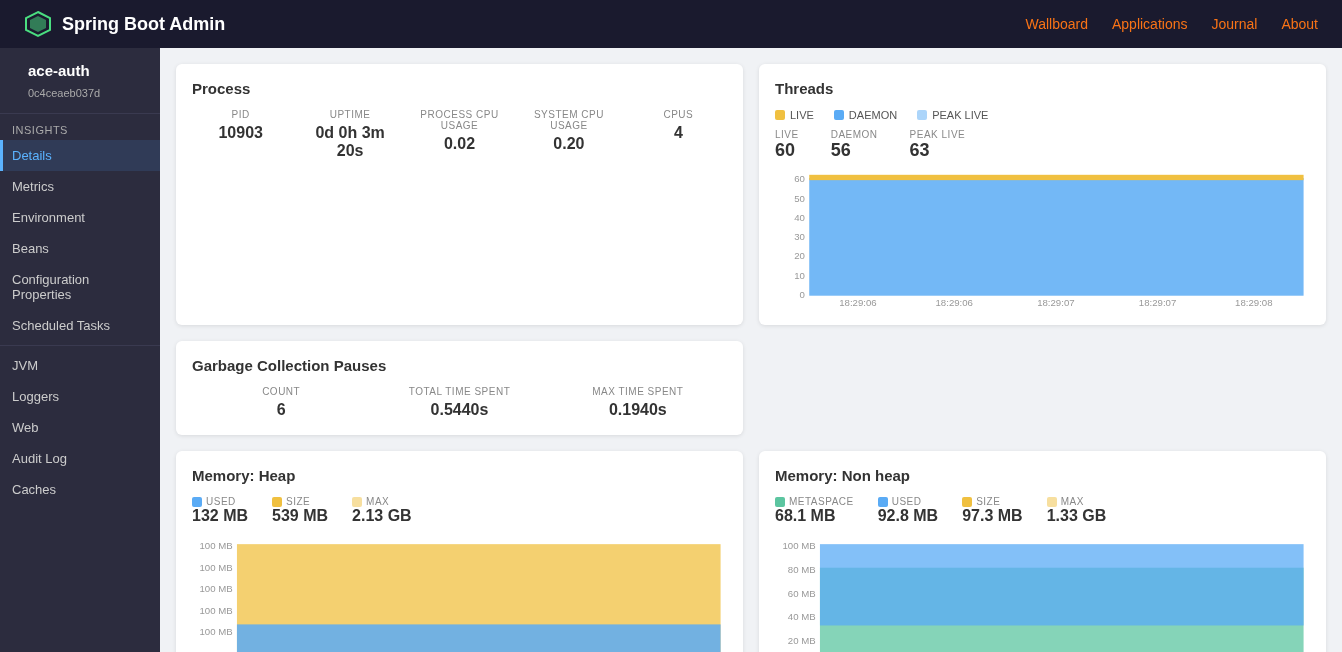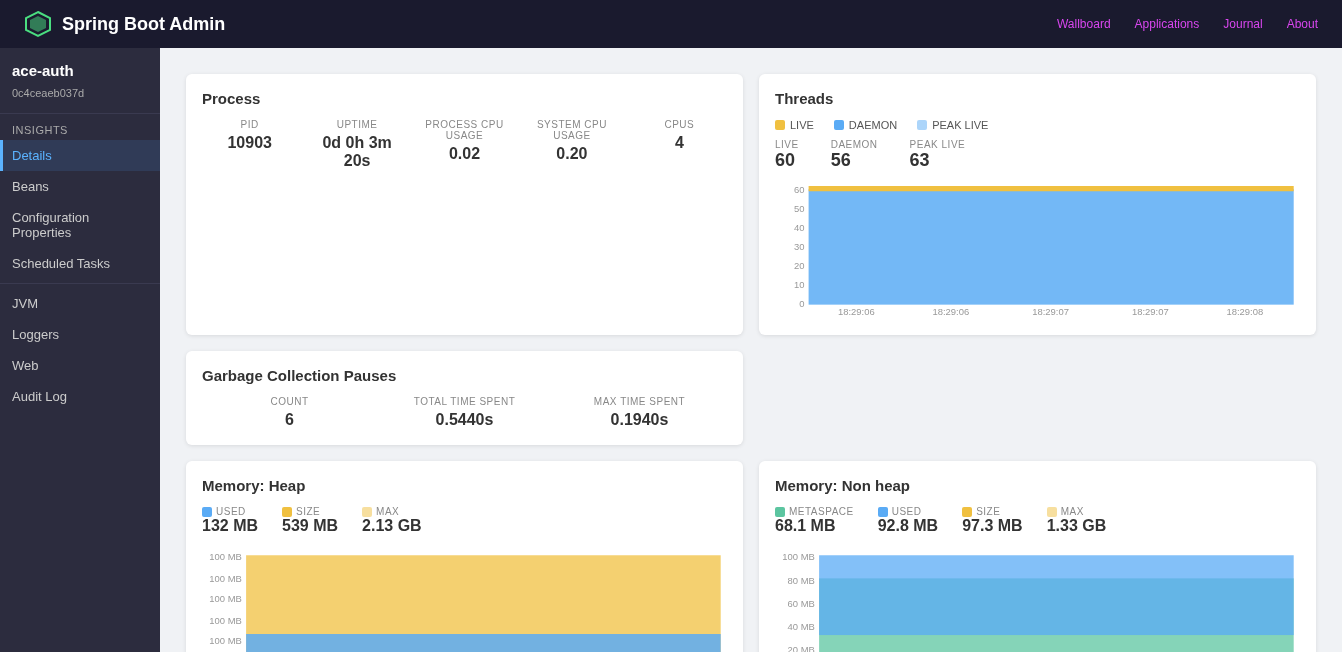--- a/index.html
+++ b/index.html
@@ -28,43 +28,43 @@
     .header-title {
       font-size: 18px;
       font-weight: 600;
       color: #fff;
     }
     .header-nav {
       display: flex;
       gap: 24px;
     }
     .header-nav a {
-      color: #d946ef;
+      color: #f97316;
       text-decoration: none;
-      font-size: 12px;
+      font-size: 14px;
       cursor: pointer;
     }
 
     
     .layout {
       display: flex;
       flex: 1;
       overflow: hidden;
     }
 
     
     .sidebar {
       width: 160px;
       background: #2c2c3e;
       color: #fff;
       flex-shrink: 0;
       overflow-y: auto;
     }
     .sidebar-app-info {
-      padding: 14px 12px;
+      padding: 14px 28px;
       border-bottom: 1px solid #3a3a50;
     }
     .sidebar-app-name {
       font-size: 15px;
       font-weight: 700;
       color: #fff;
     }
     .sidebar-app-id {
       font-size: 11px;
       color: #aaa;
@@ -93,21 +93,21 @@
     .sidebar-divider {
       border: none;
       border-top: 1px solid #3a3a50;
       margin: 4px 0;
     }
 
     
     .main {
       flex: 1;
       overflow-y: auto;
-      padding: 26px;
+      padding: 16px;
       display: grid;
       grid-template-columns: 1fr 1fr;
       grid-template-rows: auto auto auto;
       gap: 16px;
       align-content: start;
     }
 
     .card {
       background: #fff;
       border-radius: 6px;
@@ -251,28 +251,31 @@
 
 <div class="layout">
 
   <aside class="sidebar">
     <div class="sidebar-app-info">
       <div class="sidebar-app-name">ace-auth</div>
       <div class="sidebar-app-id">0c4ceaeb037d</div>
     </div>
     <div class="sidebar-section-label">Insights</div>
     <div class="sidebar-item active">Details</div>
+    <div class="sidebar-item">Metrics</div>
+    <div class="sidebar-item">Environment</div>
     <div class="sidebar-item">Beans</div>
     <div class="sidebar-item">Configuration Properties</div>
     <div class="sidebar-item">Scheduled Tasks</div>
     <hr class="sidebar-divider">
     <div class="sidebar-item">JVM</div>
     <div class="sidebar-item">Loggers</div>
     <div class="sidebar-item">Web</div>
     <div class="sidebar-item">Audit Log</div>
+    <div class="sidebar-item">Caches</div>
   </aside>
 
   <main class="main">
 
     <div class="card">
       <div class="card-title">Process</div>
       <div class="process-table">
         <div class="process-col">
           <div class="process-col-label">PID</div>
           <div class="process-col-value">10903</div>

